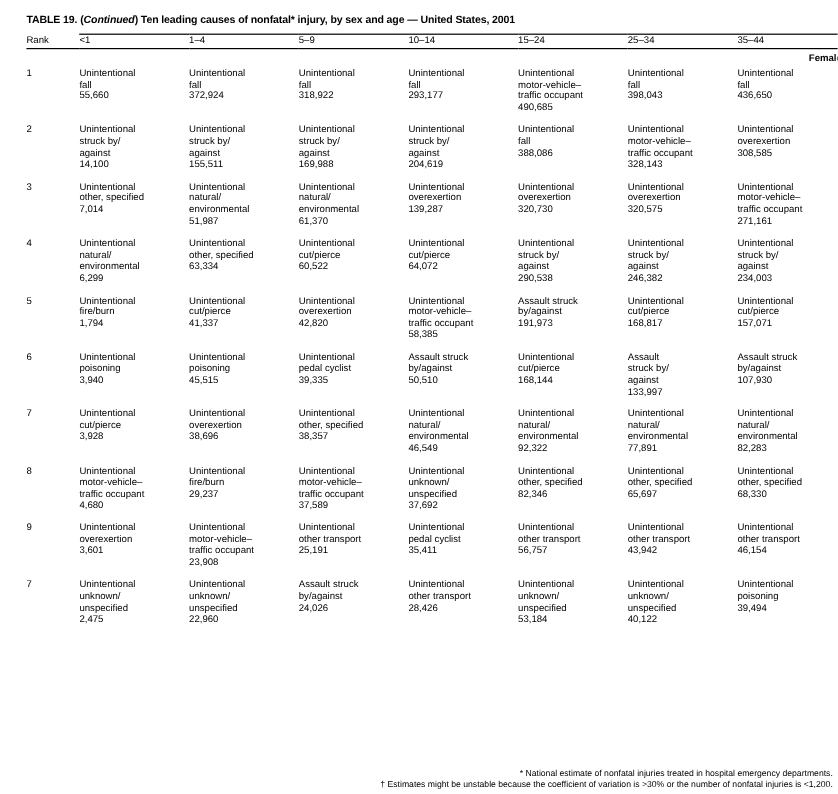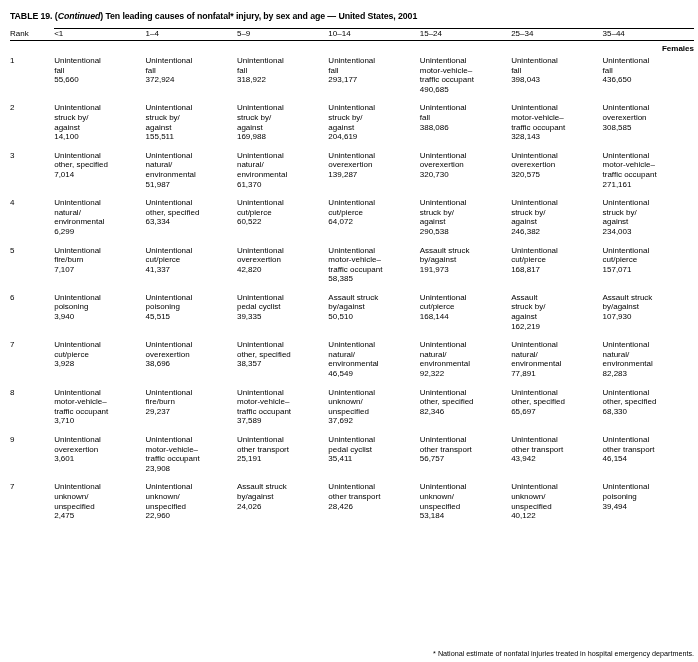--- a/index.html
+++ b/index.html
@@ -12,21 +12,21 @@
     height: 662px;
     font-family: "Liberation Sans", sans-serif;
     color: #000000;
     position: relative;
     overflow: hidden;
   }
   .page {
     width: 698px;
     height: 662px;
     box-sizing: border-box;
-    padding: 8px 6px 4px 10px;
+    padding: 8px 6px 4px 22px;
     position: relative;
   }
   .title {
     font-size: 8.8px;
     font-weight: bold;
     line-height: 12px;
     margin: 2px 0 4px 0;
     letter-spacing: -0.1px;
   }
   .title .cont {
@@ -323,21 +323,21 @@
           </td>
         </tr>
         <tr class="spacer">
           <td colspan="8"></td>
         </tr>
         <tr>
           <td class="rank">5</td>
           <td class="cell">
             <div style="white-space: pre-line;">Unintentional
 fire/burn</div>
-            <div>7,107</div>
+            <div>1,794</div>
           </td>
           <td class="cell">
             <div style="white-space: pre-line;">Unintentional
 cut/pierce</div>
             <div>41,337</div>
           </td>
           <td class="cell">
             <div style="white-space: pre-line;">Unintentional
 overexertion</div>
             <div>42,820</div>
@@ -391,21 +391,21 @@
           </td>
           <td class="cell">
             <div style="white-space: pre-line;">Unintentional
 cut/pierce</div>
             <div>168,144</div>
           </td>
           <td class="cell">
             <div style="white-space: pre-line;">Assault
 struck by/
 against</div>
-            <div>162,219</div>
+            <div>133,997</div>
           </td>
           <td class="cell">
             <div style="white-space: pre-line;">Assault struck
 by/against</div>
             <div>107,930</div>
           </td>
         </tr>
         <tr class="spacer">
           <td colspan="8"></td>
         </tr>
@@ -453,21 +453,21 @@
         </tr>
         <tr class="spacer">
           <td colspan="8"></td>
         </tr>
         <tr>
           <td class="rank">8</td>
           <td class="cell">
             <div style="white-space: pre-line;">Unintentional
 motor-vehicle–
 traffic occupant</div>
-            <div>3,710</div>
+            <div>4,680</div>
           </td>
           <td class="cell">
             <div style="white-space: pre-line;">Unintentional
 fire/burn</div>
             <div>29,237</div>
           </td>
           <td class="cell">
             <div style="white-space: pre-line;">Unintentional
 motor-vehicle–
 traffic occupant</div>
@@ -583,15 +583,16 @@
           </td>
         </tr>
         <tr class="spacer">
           <td colspan="8"></td>
         </tr>
       </tbody>
   </table>
 
   <div class="footnotes">
     <div>* National estimate of nonfatal injuries treated in hospital emergency departments.</div>
+    <div>† Estimates might be unstable because the coefficient of variation is &gt;30% or the number of nonfatal injuries is &lt;1,200.</div>
   </div>
 
 </div>
 
 </body></html>

